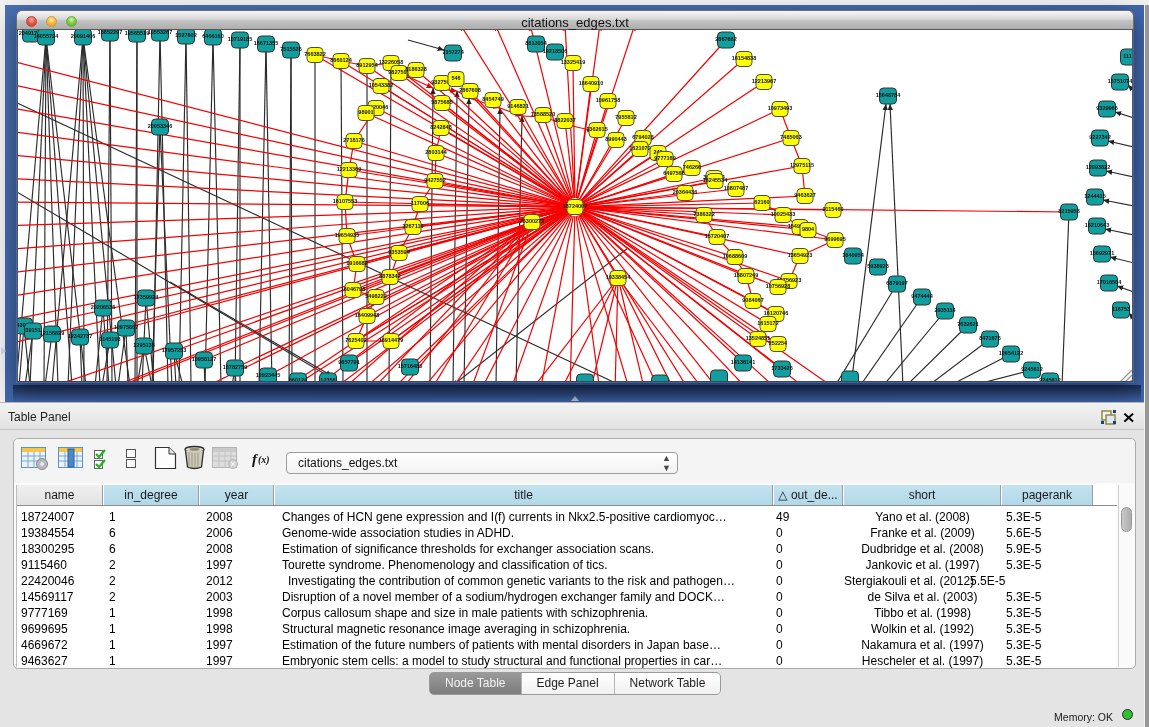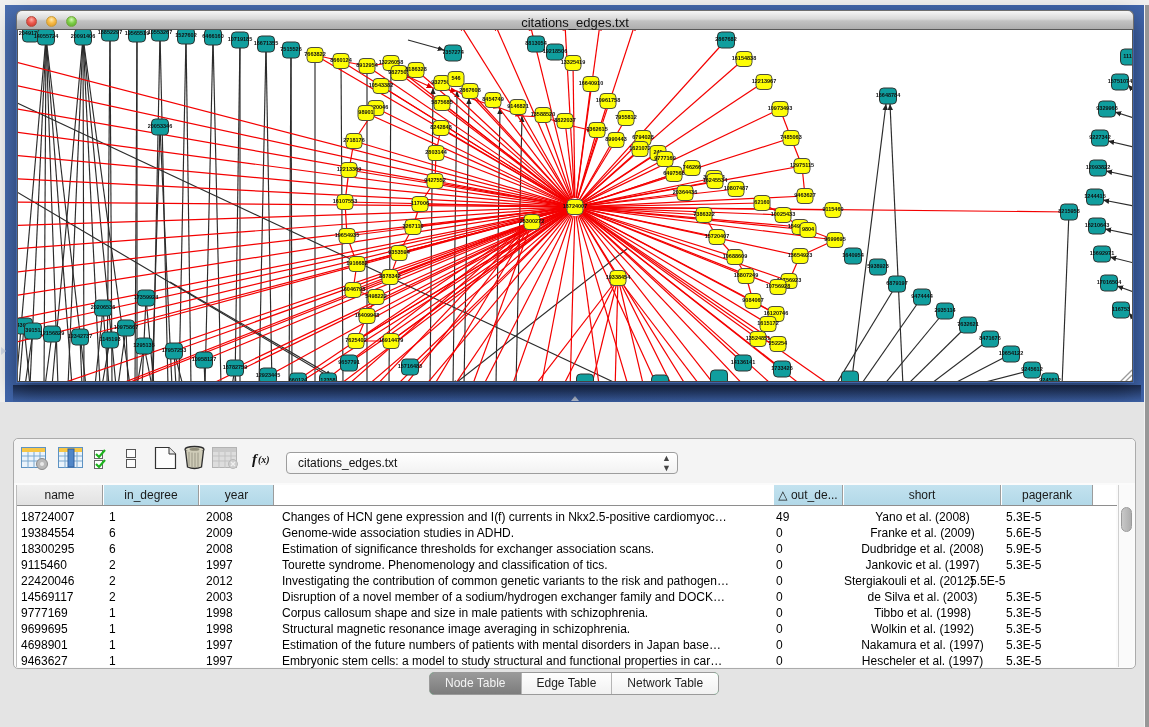--- a/index.html
+++ b/index.html
@@ -644,20 +644,31 @@
 <line x1="1106" y1="353" x2="1114" y2="345"></line>
 <line x1="1111" y1="353" x2="1114" y2="350"></line>
 </g>
 </svg>
       </div>
   </div>
 </div>
 <div class="rstrip"></div>
 
 <div class="panel">
+  <div class="phead">
+    <div class="pt">Table Panel</div>
+    <svg class="fico" viewBox="0 0 16 16">
+      <rect x="1" y="2" width="9" height="9" fill="#eef4fb" stroke="#8f8430" stroke-width="1.4"></rect>
+      <rect x="5" y="6" width="9" height="9" fill="#dceaf8" stroke="#8f8430" stroke-width="1.4"></rect>
+      <rect x="12" y="1" width="3" height="3" fill="#1c3f7a"></rect>
+      <rect x="0" y="12" width="3" height="3" fill="#1c3f7a"></rect>
+      <rect x="12" y="12" width="3" height="3" fill="#1c3f7a"></rect>
+    </svg>
+    <div class="closex">✕</div>
+  </div>
   <div class="inset">
     <div class="tbar">
       <svg style="position:absolute;left:7px;top:6px" width="262" height="30" viewBox="0 0 262 30">
 
         <g transform="translate(0,2)">
           <rect x="0.5" y="0.5" width="24" height="20" fill="#eaf3fb" stroke="#5d92c2"></rect>
           <rect x="1" y="1" width="23" height="4" fill="#f7c646"></rect>
           <path d="M1 9 H24 M1 14 H24 M7 5 V21 M13 5 V21 M19 5 V21" stroke="#7aa8cf" stroke-width="1" fill="none"></path>
           <circle cx="21" cy="17" r="5.5" fill="#b9b9b9" stroke="#8a8a8a"></circle>
           <circle cx="21" cy="17" r="2" fill="#e9e9e9"></circle>
@@ -705,38 +716,39 @@
         <text x="231" y="19" font-family="Liberation Serif, serif" font-style="italic" font-weight="bold" font-size="15" fill="#111">f</text>
         <text x="237" y="18" font-family="Liberation Serif, serif" font-style="italic" font-weight="bold" font-size="10" fill="#111">(x)</text>
       </svg>
       <div class="combo">citations_edges.txt<div class="arr">▲<br>▼</div></div>
     </div>
     <div class="tbl">
       <div class="hdr">
         <div class="hc gray" style="left:0px;width:86px;">name</div>
         <div class="hc" style="left:87px;width:95px;">in_degree</div>
         <div class="hc" style="left:183px;width:74px;">year</div>
+        <div class="hc" style="left:258px;width:498px;">title</div>
         <div class="hc" style="left:757px;width:69px;">△ out_de...</div>
         <div class="hc" style="left:827px;width:157px;">short</div>
         <div class="hc" style="left:985px;width:91px;border-right:1px solid #9c9c9c;">pagerank</div>
       </div>
       <div class="rows">
           <div class="rw" style="top:0px">
             <span style="position:absolute;left:4px">18724007</span>
             <span style="position:absolute;left:92px">1</span>
             <span style="position:absolute;left:189px">2008</span>
             <span style="position:absolute;left:265px">Changes of HCN gene expression and I(f) currents in Nkx2.5-positive cardiomyoc…</span>
             <span style="position:absolute;left:759px">49</span>
             <span style="position:absolute;left:827px;width:157px;text-align:center">Yano et al. (2008)</span>
             <span style="position:absolute;left:989px">5.3E-5</span>
           </div>
           <div class="rw" style="top:16px">
             <span style="position:absolute;left:4px">19384554</span>
             <span style="position:absolute;left:92px">6</span>
-            <span style="position:absolute;left:189px">2009</span>
+            <span style="position:absolute;left:189px">2006</span>
             <span style="position:absolute;left:265px">Genome-wide association studies in ADHD.</span>
             <span style="position:absolute;left:759px">0</span>
             <span style="position:absolute;left:827px;width:157px;text-align:center">Franke et al. (2009)</span>
             <span style="position:absolute;left:989px">5.6E-5</span>
           </div>
           <div class="rw" style="top:32px">
             <span style="position:absolute;left:4px">18300295</span>
             <span style="position:absolute;left:92px">6</span>
             <span style="position:absolute;left:189px">2008</span>
             <span style="position:absolute;left:265px">Estimation of significance thresholds for exchanger association scans.</span>
@@ -750,21 +762,21 @@
             <span style="position:absolute;left:189px">1997</span>
             <span style="position:absolute;left:265px">Tourette syndrome. Phenomenology and classification of tics.</span>
             <span style="position:absolute;left:759px">0</span>
             <span style="position:absolute;left:827px;width:157px;text-align:center">Jankovic et al. (1997)</span>
             <span style="position:absolute;left:989px">5.3E-5</span>
           </div>
           <div class="rw" style="top:64px">
             <span style="position:absolute;left:4px">22420046</span>
             <span style="position:absolute;left:92px">2</span>
             <span style="position:absolute;left:189px">2012</span>
-            <span style="position:absolute;left:265px">Investigating the contribution of common genetic variants to the risk and pathogen…</span>
+            <span style="position:absolute;left:271px">Investigating the contribution of common genetic variants to the risk and pathogen…</span>
             <span style="position:absolute;left:759px">0</span>
             <span style="position:absolute;left:827px;width:157px;">Stergiakouli et al. (2012)</span>
             <span style="position:absolute;left:953px">5.5E-5</span>
           </div>
           <div class="rw" style="top:80px">
             <span style="position:absolute;left:4px">14569117</span>
             <span style="position:absolute;left:92px">2</span>
             <span style="position:absolute;left:189px">2003</span>
             <span style="position:absolute;left:265px">Disruption of a novel member of a sodium/hydrogen exchanger family and DOCK…</span>
             <span style="position:absolute;left:759px">0</span>
@@ -783,21 +795,21 @@
           <div class="rw" style="top:112px">
             <span style="position:absolute;left:4px">9699695</span>
             <span style="position:absolute;left:92px">1</span>
             <span style="position:absolute;left:189px">1998</span>
             <span style="position:absolute;left:265px">Structural magnetic resonance image averaging in schizophrenia.</span>
             <span style="position:absolute;left:759px">0</span>
             <span style="position:absolute;left:827px;width:157px;text-align:center">Wolkin et al. (1992)</span>
             <span style="position:absolute;left:989px">5.3E-5</span>
           </div>
           <div class="rw" style="top:128px">
-            <span style="position:absolute;left:4px">4698901</span>
+            <span style="position:absolute;left:4px">4669672</span>
             <span style="position:absolute;left:92px">1</span>
             <span style="position:absolute;left:189px">1997</span>
             <span style="position:absolute;left:265px">Estimation of the future numbers of patients with mental disorders in Japan base…</span>
             <span style="position:absolute;left:759px">0</span>
             <span style="position:absolute;left:827px;width:157px;text-align:center">Nakamura et al. (1997)</span>
             <span style="position:absolute;left:989px">5.3E-5</span>
           </div>
           <div class="rw" style="top:144px">
             <span style="position:absolute;left:4px">9463627</span>
             <span style="position:absolute;left:92px">1</span>
@@ -808,16 +820,20 @@
             <span style="position:absolute;left:989px">5.3E-5</span>
           </div>
         </div>
     </div>
     <div class="vsb">
         <div class="vthumb"></div>
       </div>
   </div>
   <div class="tabs">
     <div class="tab sel">Node Table</div>
-    <div class="tab">Edge Table</div>
+    <div class="tab">Edge Panel</div>
     <div class="tab">Network Table</div>
   </div>
+  <div class="status">
+    <div class="mem">Memory: OK</div>
+    <div class="dot"></div>
+  </div>
 </div>
 
 </body></html>

